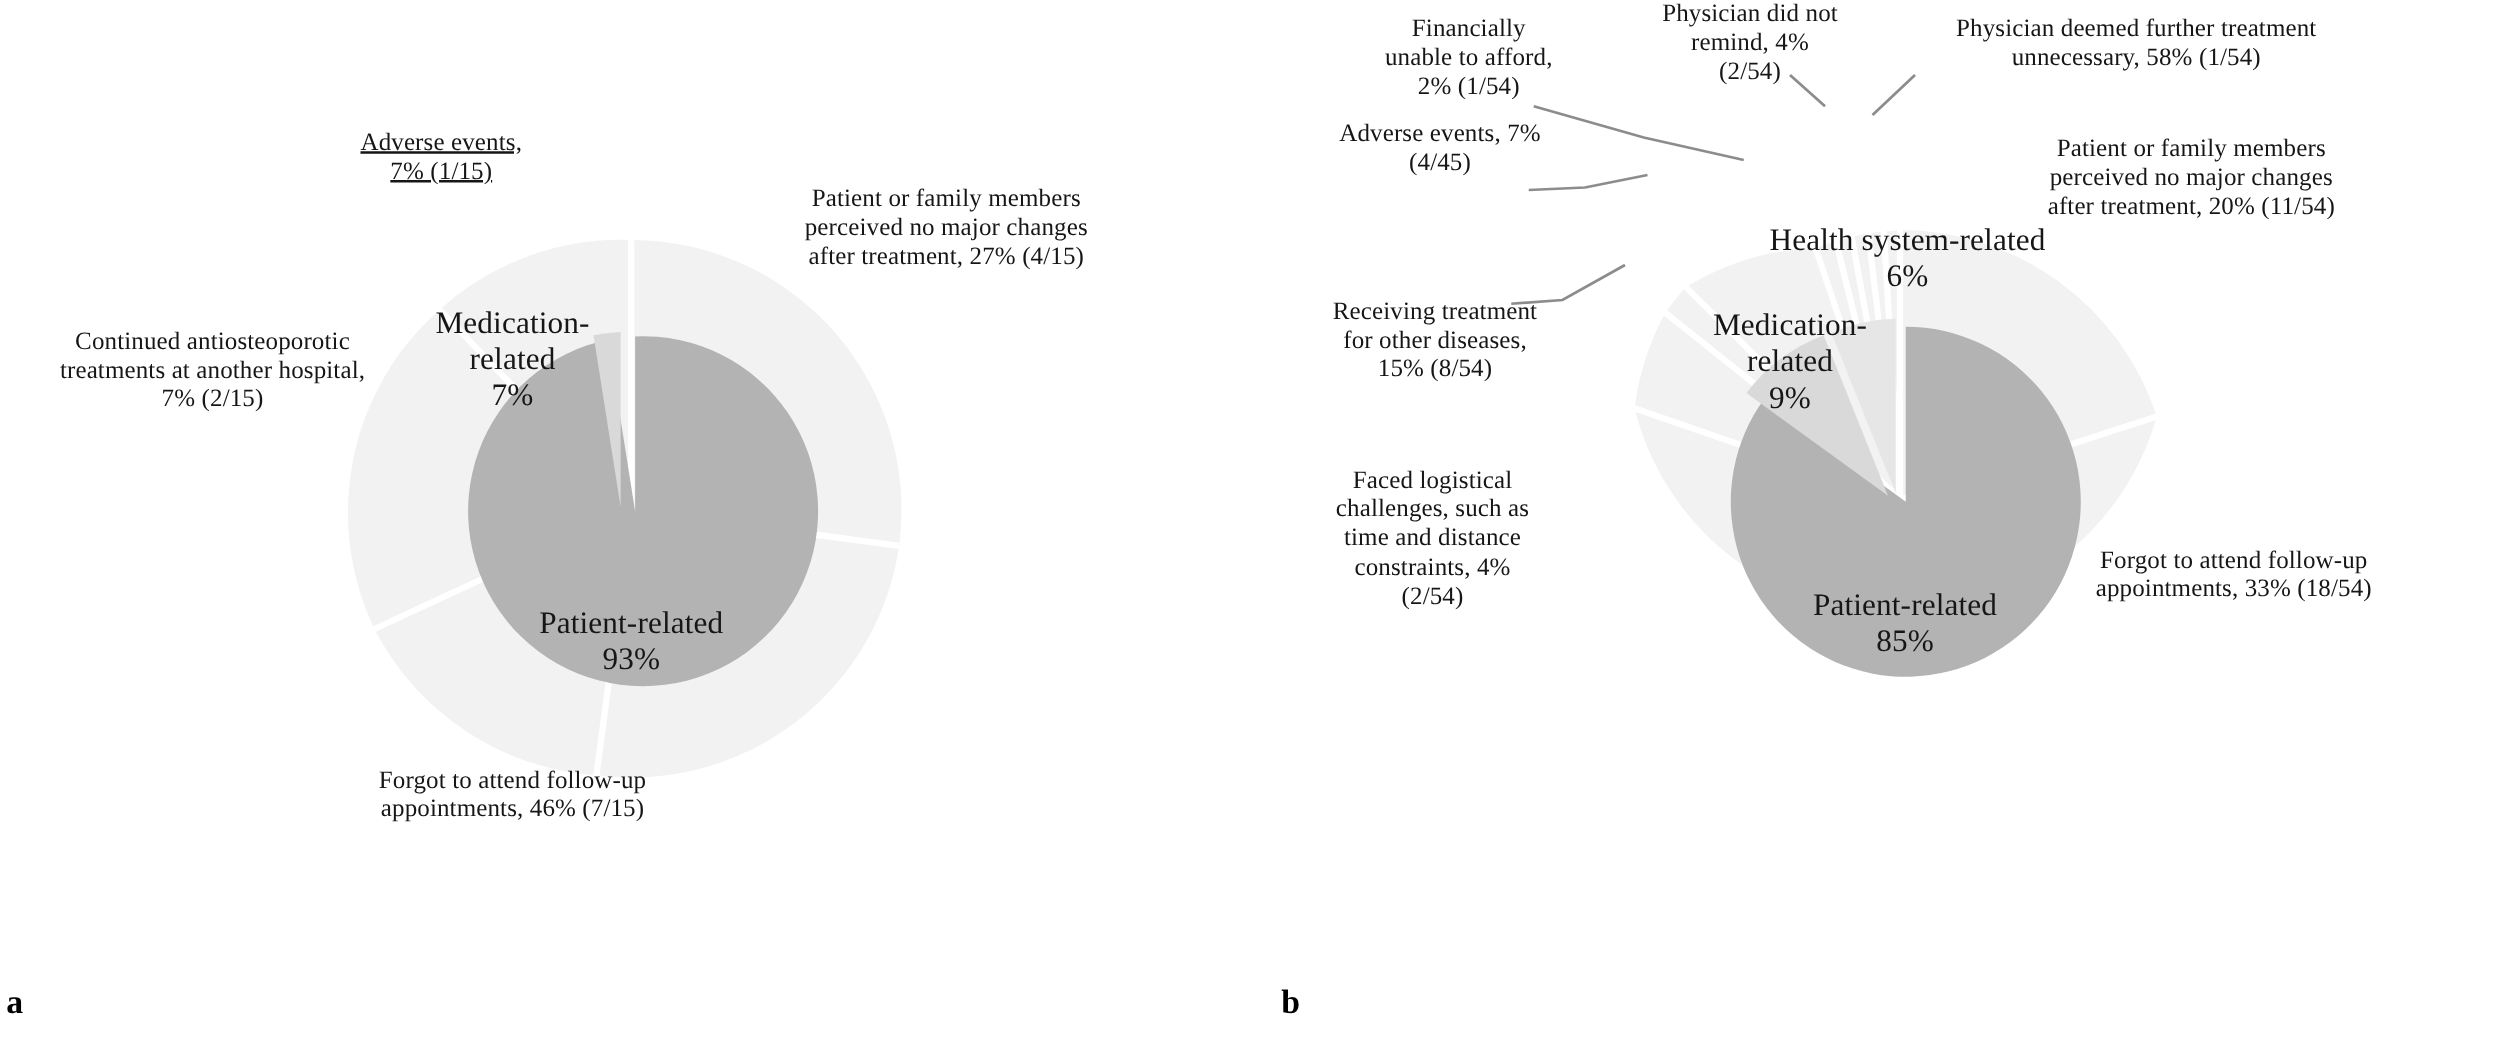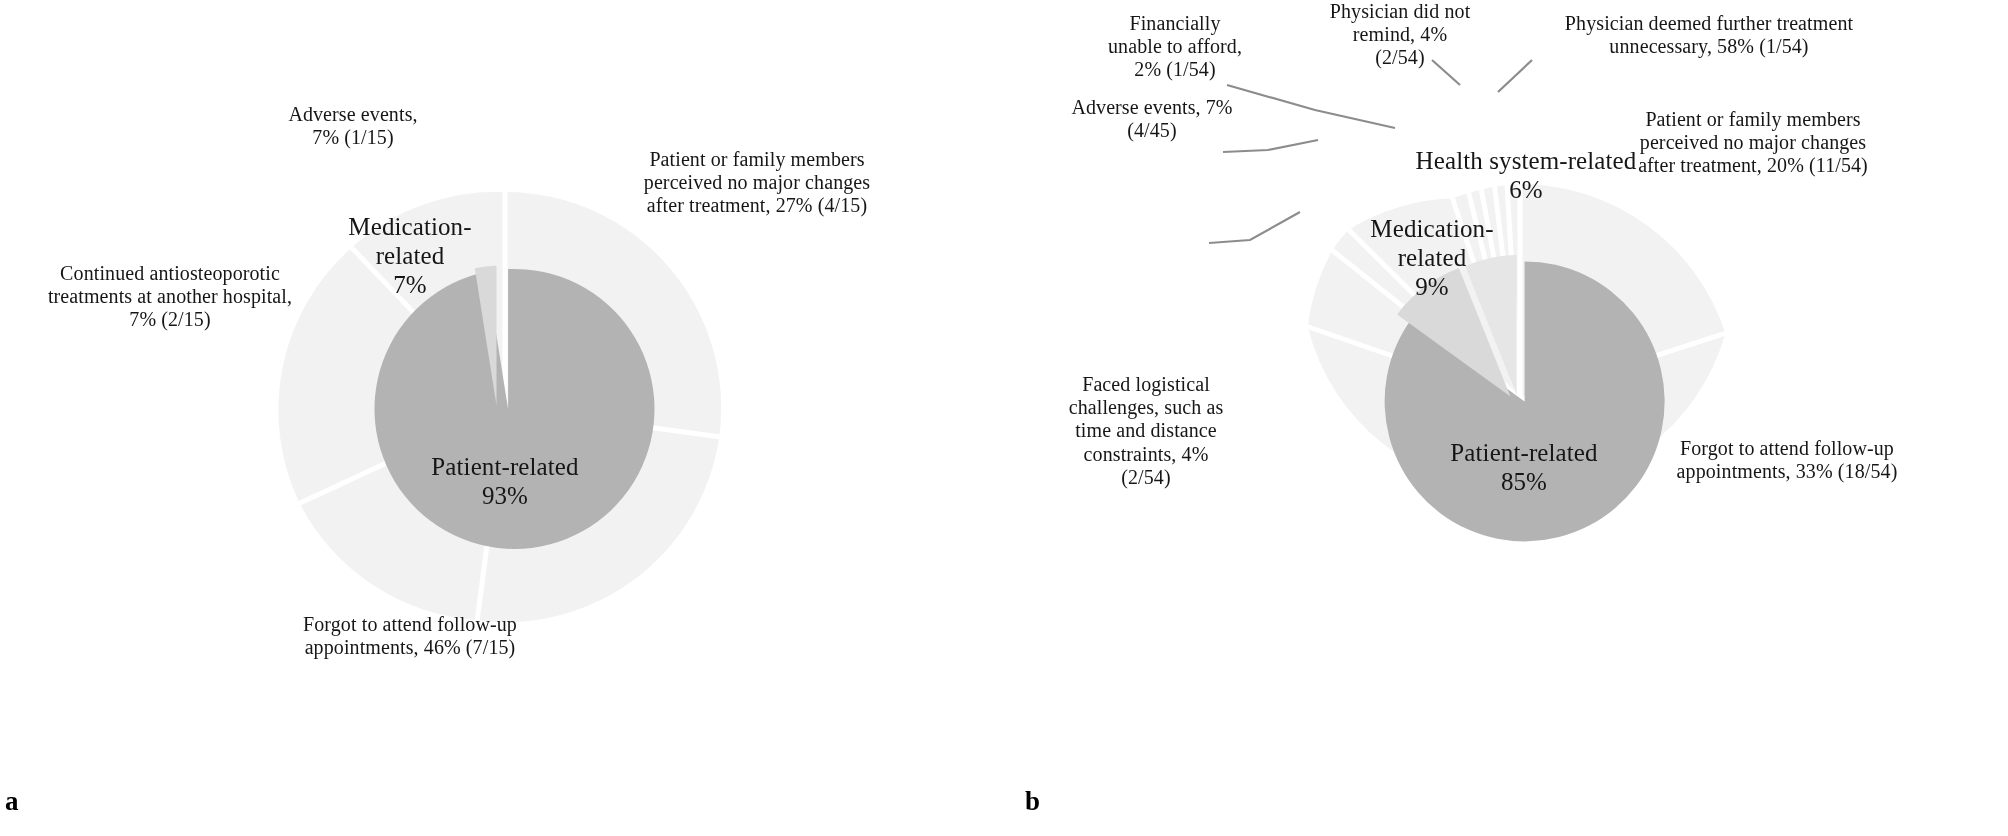--- a/index.html
+++ b/index.html
@@ -39,20 +39,21 @@
     position: absolute;
     text-align: center;
     line-height: 1.16;
     font-size: 20px;
     letter-spacing: 0.1px;
     color: #161616;
     white-space: pre-line;
   }
   .lbl.inner {
     font-size: 25px;
+    margin-top: 32px;
   }
   .panel-letter {
     position: absolute;
     font-family: "Liberation Serif", "DejaVu Serif", serif;
     font-weight: bold;
     font-size: 27px;
     color: #000;
   }
 </style>
 </head>
@@ -95,21 +96,21 @@
 
     <div class="lbl inner" style="left:355px; top:452px; width:300px;">Patient-related
 93%</div>
     <div class="lbl inner" style="left:322px; top:212px; width:176px;">Medication-
 related
 7%</div>
 
     <div class="lbl" style="left:597px; top:148px; width:320px;">Patient or family members
 perceived no major changes
 after treatment, 27% (4/15)</div>
-    <div class="lbl" style="left:247px; top:103px; width:212px;">Adverse events,
+    <div class="lbl" style="left:247px; top:103px; width:212px;text-decoration:underline;">Adverse events,
 7% (1/15)</div>
     <div class="lbl" style="left:5px; top:262px; width:330px;">Continued antiosteoporotic
 treatments at another hospital,
 7% (2/15)</div>
     <div class="lbl" style="left:240px; top:613px; width:340px;">Forgot to attend follow-up
 appointments, 46% (7/15)</div>
 
     <div class="panel-letter" style="left:5px; top:786px;">a</div>
   </div>
 
@@ -187,20 +188,23 @@
     <div class="lbl" style="left:62px; top:12px; width:218px;">Financially
 unable to afford,
 2% (1/54)</div>
     <div class="lbl" style="left:288px; top:0px; width:216px;">Physician did not
 remind, 4%
 (2/54)</div>
     <div class="lbl" style="left:503px; top:12px; width:404px;">Physician deemed further treatment
 unnecessary, 58% (1/54)</div>
     <div class="lbl" style="left:22px; top:96px; width:252px;">Adverse events, 7%
 (4/45)</div>
+    <div class="lbl" style="left:22px; top:238px; width:244px;">Receiving treatment
+for other diseases,
+15% (8/54)</div>
     <div class="lbl" style="left:26px; top:373px; width:232px;">Faced logistical
 challenges, such as
 time and distance
 constraints, 4%
 (2/54)</div>
     <div class="lbl" style="left:583px; top:108px; width:332px;">Patient or family members
 perceived no major changes
 after treatment, 20% (11/54)</div>
     <div class="lbl" style="left:613px; top:437px; width:340px;">Forgot to attend follow-up
 appointments, 33% (18/54)</div>

